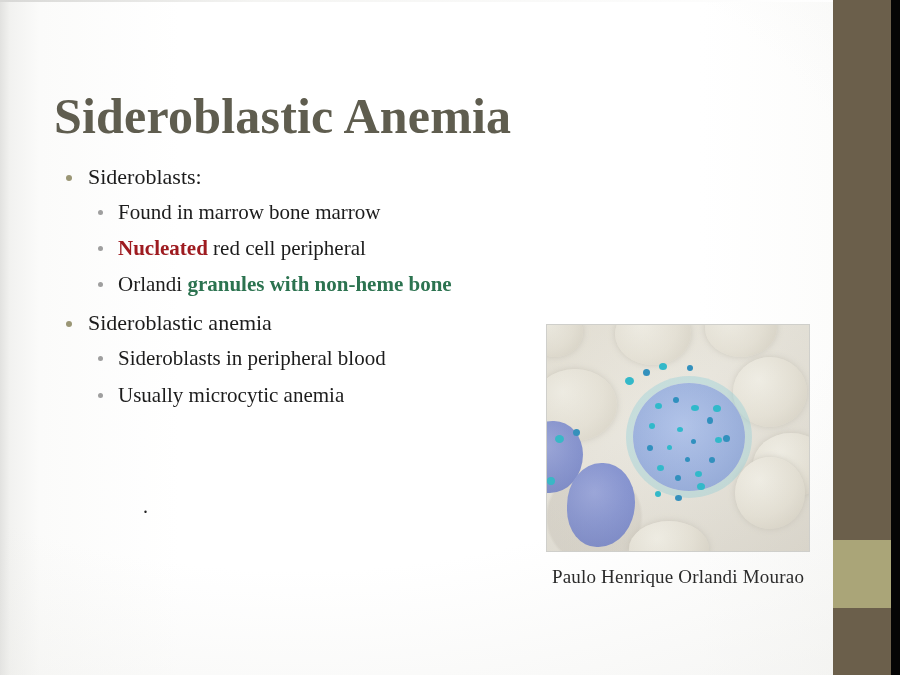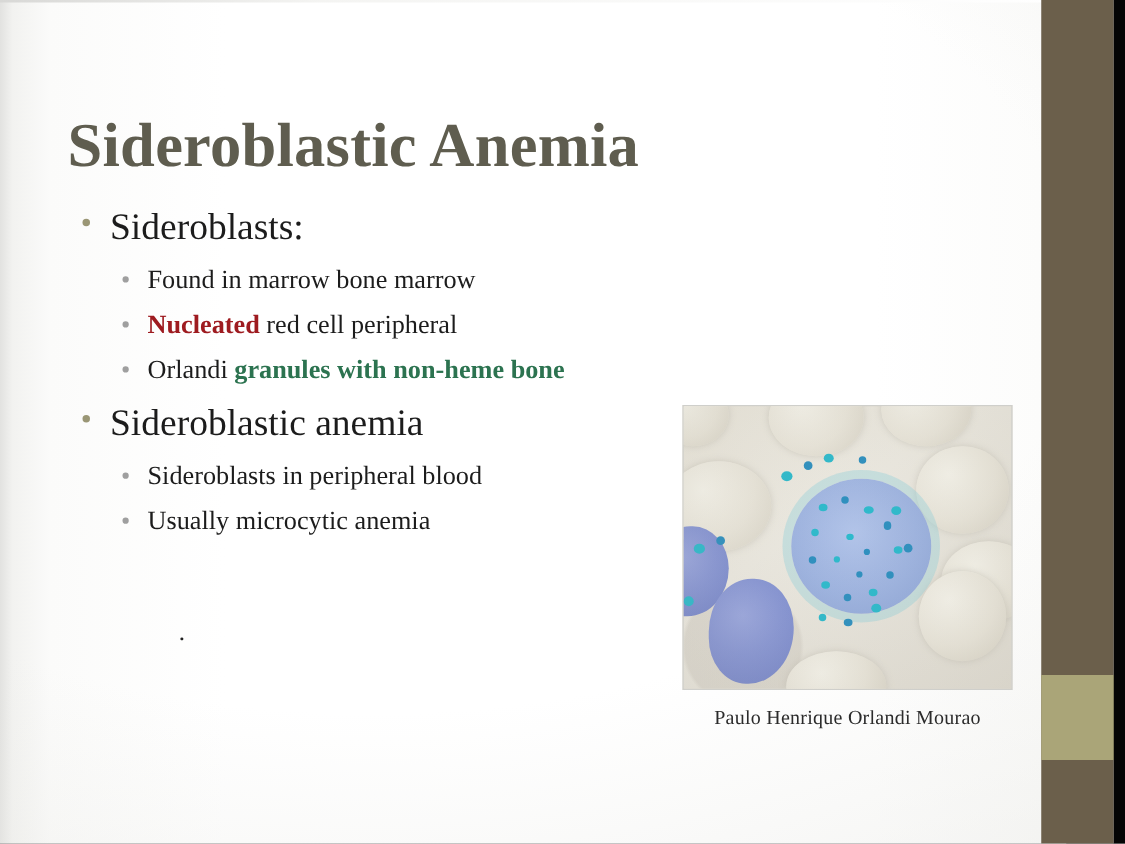--- a/index.html
+++ b/index.html
@@ -95,21 +95,21 @@
   .body-block {
     position: absolute;
     left: 60px;
     top: 162px;
     width: 520px;
   }
 
   .bullet-l1 {
     position: relative;
     padding-left: 28px;
-    font-size: 30px;
+    font-size: 22px;
     line-height: 1.32;
     color: #1c1c1c;
     margin-bottom: 2px;
   }
   .bullet-l1 > .dot {
     position: absolute;
     left: 6px;
     top: 13px;
     width: 6px;
     height: 6px;
@@ -169,21 +169,21 @@
     height: 228px;
     box-sizing: border-box;
     border: 1px solid #cfcfcb;
     background: #ded9cf;
     position: relative;
     overflow: hidden;
   }
   .figure-caption {
     margin-top: 14px;
     text-align: center;
-    font-size: 16px;
+    font-size: 19px;
     color: #2b2b2b;
     letter-spacing: 0.2px;
   }
 
   
   .smear {
     position: absolute;
     inset: 0;
     background:
       radial-gradient(circle at 18% 85%, rgba(205,200,190,0.55) 0 16%, rgba(0,0,0,0) 17%),

